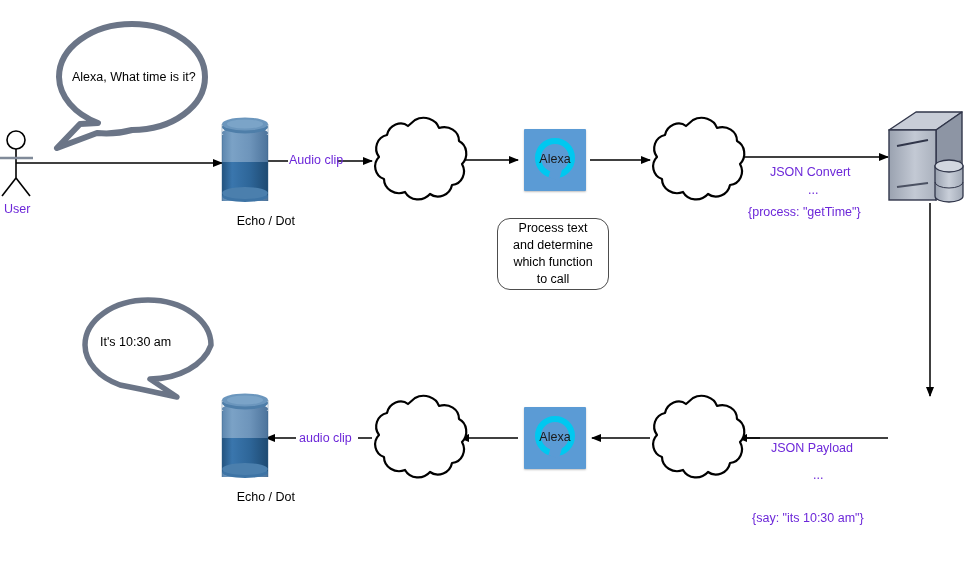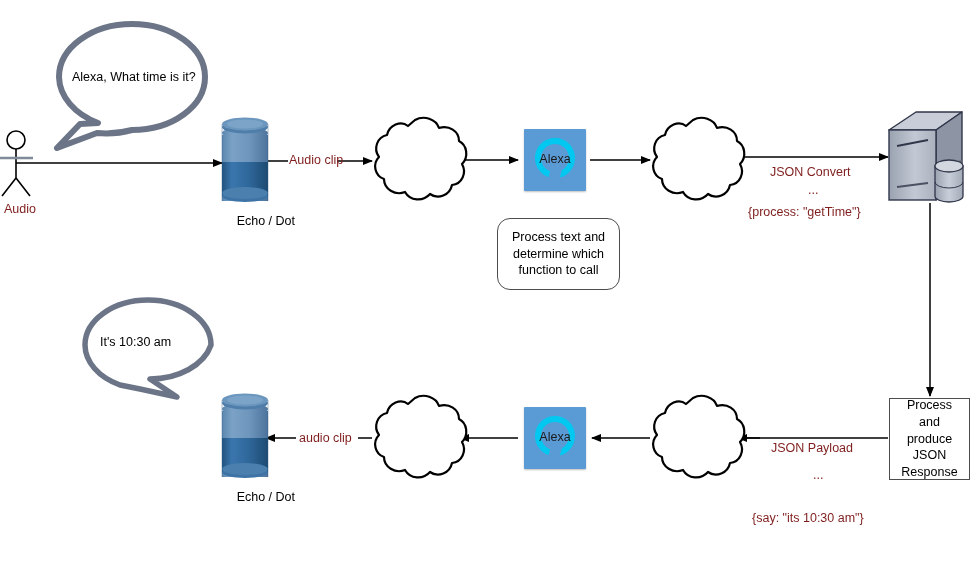--- a/index.html
+++ b/index.html
@@ -15,21 +15,21 @@
     position: relative;
     width: 971px;
     height: 567px;
     overflow: hidden;
     background: #ffffff;
   }
   .abs { position: absolute; }
   .lbl {
     position: absolute;
     font-size: 12.5px;
-    color: #7f1d1d;
+    color: #6d28d9;
     white-space: nowrap;
     line-height: 1.25;
   }
   .lbl-c {
     position: absolute;
     font-size: 12.5px;
     color: #000;
     text-align: right;
     line-height: 1.3;
   }
@@ -267,21 +267,21 @@
       <path d="M935,166 L935,196 A14,6 0 0 0 963,196 L963,166 Z" fill="url(#dbGrad)" stroke="#31364a" stroke-width="1.3"></path>
       <ellipse cx="949" cy="166" rx="14" ry="6" fill="#d2d7e0" stroke="#31364a" stroke-width="1.3"></ellipse>
       <path d="M935,182 A14,6 0 0 0 963,182" fill="none" stroke="#31364a" stroke-width="1"></path>
     </g>
   </svg>
 
   <div class="bubble-text" style="left:72px; top:70px;">Alexa, What time is it?</div>
 
   <div class="bubble-text" style="left:100px; top:335px;">It's 10:30 am</div>
 
-  <div class="lbl" style="left:4px; top:202px;">Audio</div>
+  <div class="lbl" style="left:4px; top:202px;">User</div>
 
   <div class="lbl-c" style="left:195px; top:213px; width:100px;">Echo / Dot</div>
 
   <div class="lbl-c" style="left:195px; top:489px; width:100px;">Echo / Dot</div>
 
   <div class="lbl" style="left:289px; top:153px;">Audio clip</div>
 
   <div class="lbl" style="left:299px; top:431px;">audio clip</div>
 
   <div class="lbl" style="left:770px; top:165px;">JSON Convert</div>
@@ -297,18 +297,17 @@
     <span class="alexa-notch"></span>
     <span class="alexa-word">Alexa</span>
   </div>
 
   <div class="alexa-box" style="left:524px; top:407px;">
     <span class="alexa-ring"></span>
     <span class="alexa-notch"></span>
     <span class="alexa-word">Alexa</span>
   </div>
 
-  <div class="proc-box" style="left:497px; top:218px; width:123px; height:72px; padding:0 9px;">Process text and determine which function to call</div>
-
-
-  <div class="sq-box" style="left:889px; top:398px; width:81px; height:82px; padding:0 5px;">Process and produce JSON Response</div>
+  <div class="proc-box" style="left:497px; top:218px; width:112px; height:72px; padding:0 9px;">Process text and determine which function to call</div>
+
+
 
 </div>
 
 </body></html>

